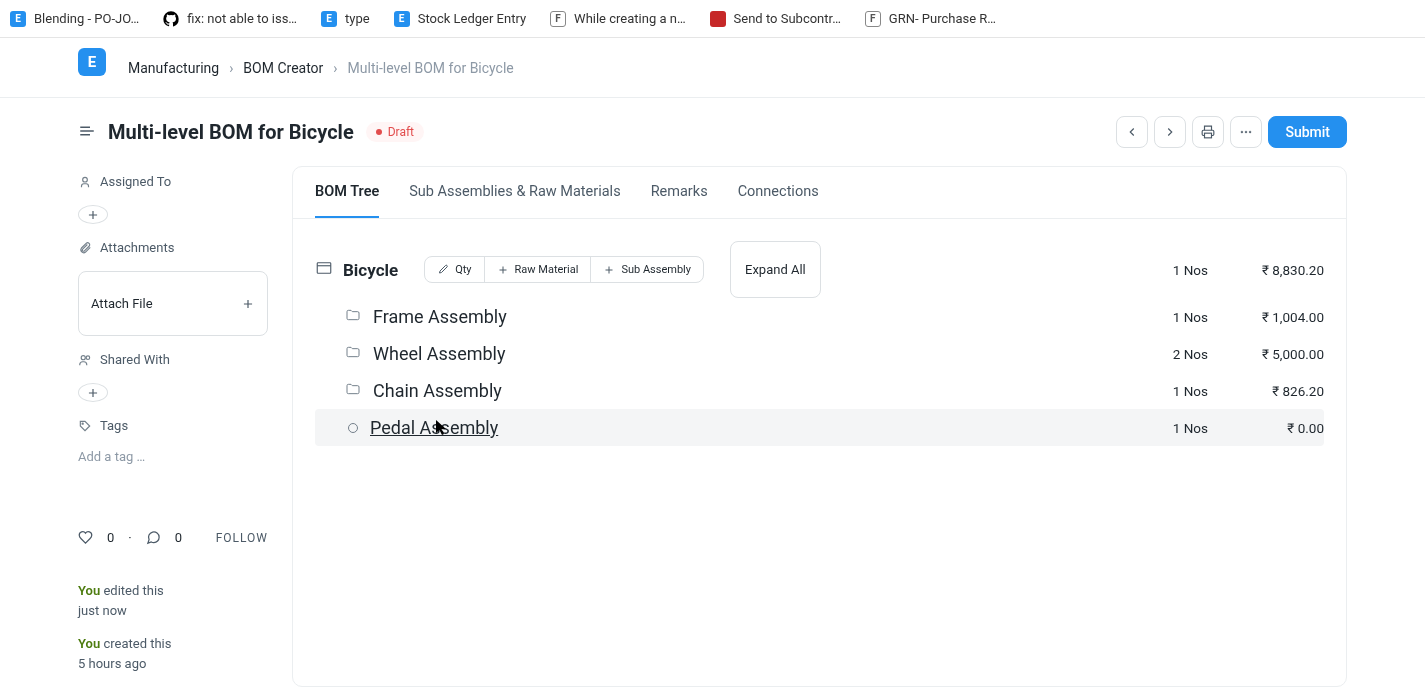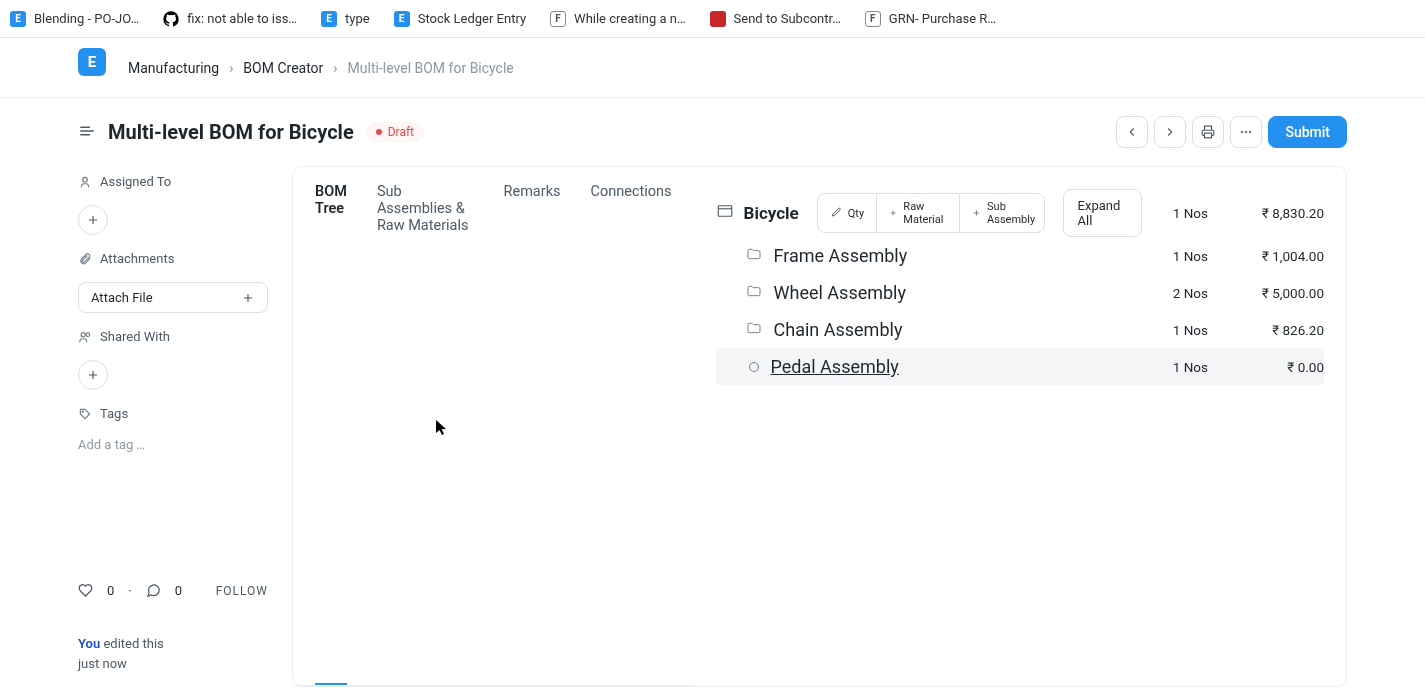--- a/index.html
+++ b/index.html
@@ -63,47 +63,47 @@
   .hbtn svg{width:14px;height:14px;stroke:#4C5A67;}
   .hbtn.primary { background:#2490EF; border-color:#2490EF; color:#fff; padding:0 16px; font-weight:500;}
 
   
   .layout { display:flex; padding:0 78px; gap:24px; height:calc(100% - 170px);}
   .sidebar { width:190px; padding-top:8px; display:flex;flex-direction:column;gap:16px;}
   .side-label { display:flex; align-items:center; gap:8px; font-size:13px; color:#4C5A67;}
   .side-label svg { width:14px; height:14px; stroke:#74808b;}
   .round-add { width:30px;height:30px;border-radius:50%;border:1px solid #DCE0E3;display:flex;align-items:center;justify-content:center;cursor:pointer;}
   .round-add svg{width:14px;height:14px;stroke:#4C5A67;}
-  .attach-box{border:1px solid #DCE0E3;border-radius:8px;padding:7px 12px;display:flex;align-items:center;justify-content:space-between;cursor:pointer;font-size:13px;}
+  .attach-box{border:1px solid #DCE0E3;border-radius:8px;padding:24px 12px;display:flex;align-items:center;justify-content:space-between;cursor:pointer;font-size:13px;}
   .attach-box svg{width:14px;height:14px;stroke:#4C5A67;}
   .tag-input{font-size:13px;color:#8d99a6;cursor:text;}
   .social{display:flex;align-items:center;gap:14px;font-size:13px;margin-top:auto;padding-top:50px;}
   .social .follow{margin-left:auto;font-size:12px;letter-spacing:1px;color:#4C5A67;cursor:pointer;}
   .social svg{width:15px;height:15px;stroke:#4C5A67;}
   .timeline{font-size:13px;color:#4C5A67;margin-top:20px;line-height:1.5;}
   .timeline div{margin-bottom:14px;}
-  .timeline b{color:#1d4ed8;font-weight:600;}
+  .timeline b{color:#4d7c0f;font-weight:600;}
 
   .main-card {
     flex:1; border:1px solid #ebeef0; border-radius:10px; background:#fff;
-    display:flex; flex-direction:row;
+    display:flex; flex-direction:column;
   }
   .tabs { display:flex; gap:30px; padding:0 22px; border-bottom:1px solid #ebeef0;}
   .tab { padding:16px 0; font-size:14.5px; color:#4C5A67; cursor:pointer;}
   .tab.active { color:#1F272E; font-weight:600; border-bottom:2px solid #2490EF;}
 
   .tree-wrap { padding:22px;}
-  .root-row { display:flex; align-items:center; gap:18px;}
+  .root-row { display:flex; align-items:center; gap:26px;}
   .root-row .root-name{font-size:17px;font-weight:700;display:flex;align-items:center;gap:10px;}
   .folder-ico svg{width:18px;height:18px;stroke:#4C5A67;fill:none;stroke-width:1.5;}
   .btn-group{display:flex;border:1px solid #DCE0E3;border-radius:8px;overflow:hidden;}
   .btn-group .gbtn{padding:6px 12px;display:flex;align-items:center;gap:6px;font-size:11px;cursor:pointer;border-right:1px solid #DCE0E3;}
   .btn-group .gbtn:last-child{border-right:none;}
   .gbtn svg{width:12px;height:12px;stroke:#4C5A67;}
-  .ghost-btn{border:1px solid #DCE0E3;border-radius:8px;padding:8px 14px;font-size:13px;cursor:pointer;}
+  .ghost-btn{border:1px solid #DCE0E3;border-radius:8px;padding:20px 14px;font-size:13px;cursor:pointer;}
   .row-right{margin-left:auto;display:flex;gap:36px;font-size:13.5px;color:#1F272E;}
   .row-right .qty{min-width:48px;text-align:right;}
   .row-right .amt{min-width:80px;text-align:right;}
 
   .tree-child{display:flex;align-items:center;padding:8px 0 8px 30px;gap:12px;border-radius:4px;}
   .tree-child.hovered{background:#F4F5F6;}
   .tree-child .name{font-size:18px;}
   .tree-child.hovered .name{text-decoration:underline;}
   .child-ico svg{width:16px;height:16px;stroke:#74808b;fill:none;stroke-width:1.5;}
   .circle-ico{width:10px;height:10px;border:1.5px solid #74808b;border-radius:50%;margin-left:3px;}
@@ -261,20 +261,21 @@
       <span>·</span>
       <svg viewBox="0 0 24 24" fill="none" stroke-width="2">
           <path d="M21 11.5a8.38 8.38 0 0 1-8.5 8.5 8.5 8.5 0 0 1-4-.9L3 21l1.9-5.6A8.5 8.5 0 1 1 21 11.5z"></path>
         </svg>
       <span>0</span>
       <span class="follow">FOLLOW</span>
     </div>
 
     <div class="timeline">
       <div><b>You</b><span> edited this</span><br><span>just now</span></div>
+      <div><b>You</b><span> created this</span><br><span>5 hours ago</span></div>
     </div>
   </div>
 
   <div class="main-card">
     <div class="tabs">
       <div class="tab active">BOM Tree</div>
       <div class="tab">Sub Assemblies &amp; Raw Materials</div>
       <div class="tab">Remarks</div>
       <div class="tab">Connections</div>
     </div>

